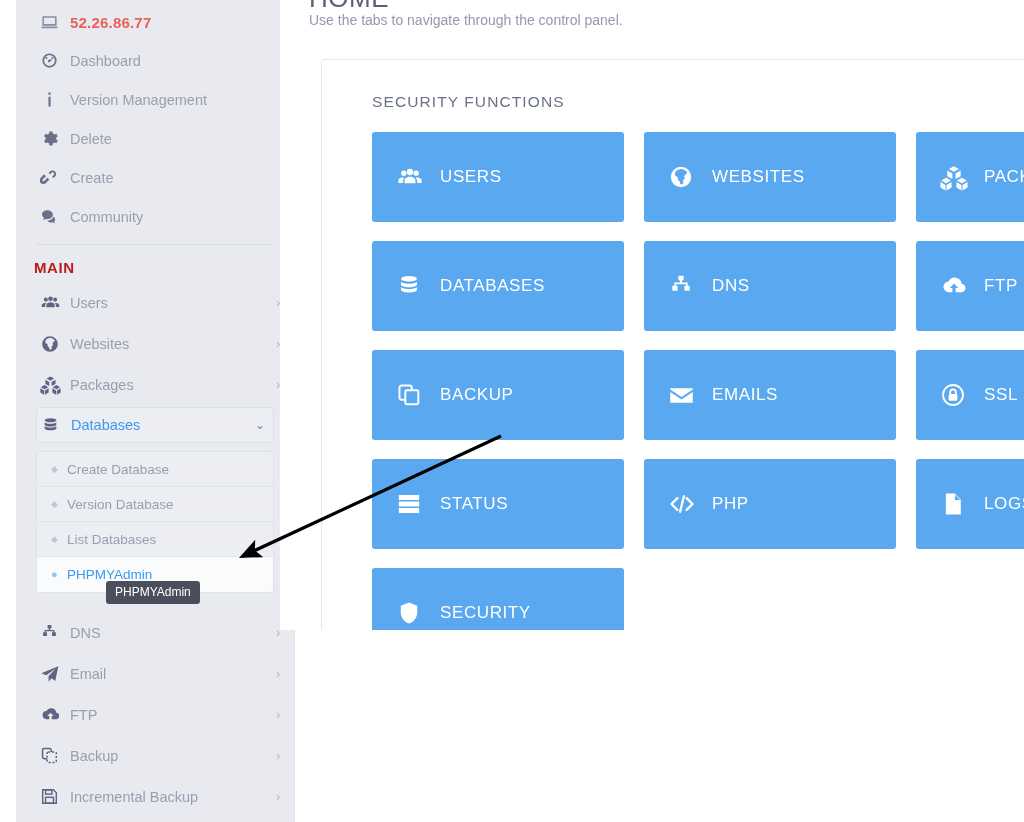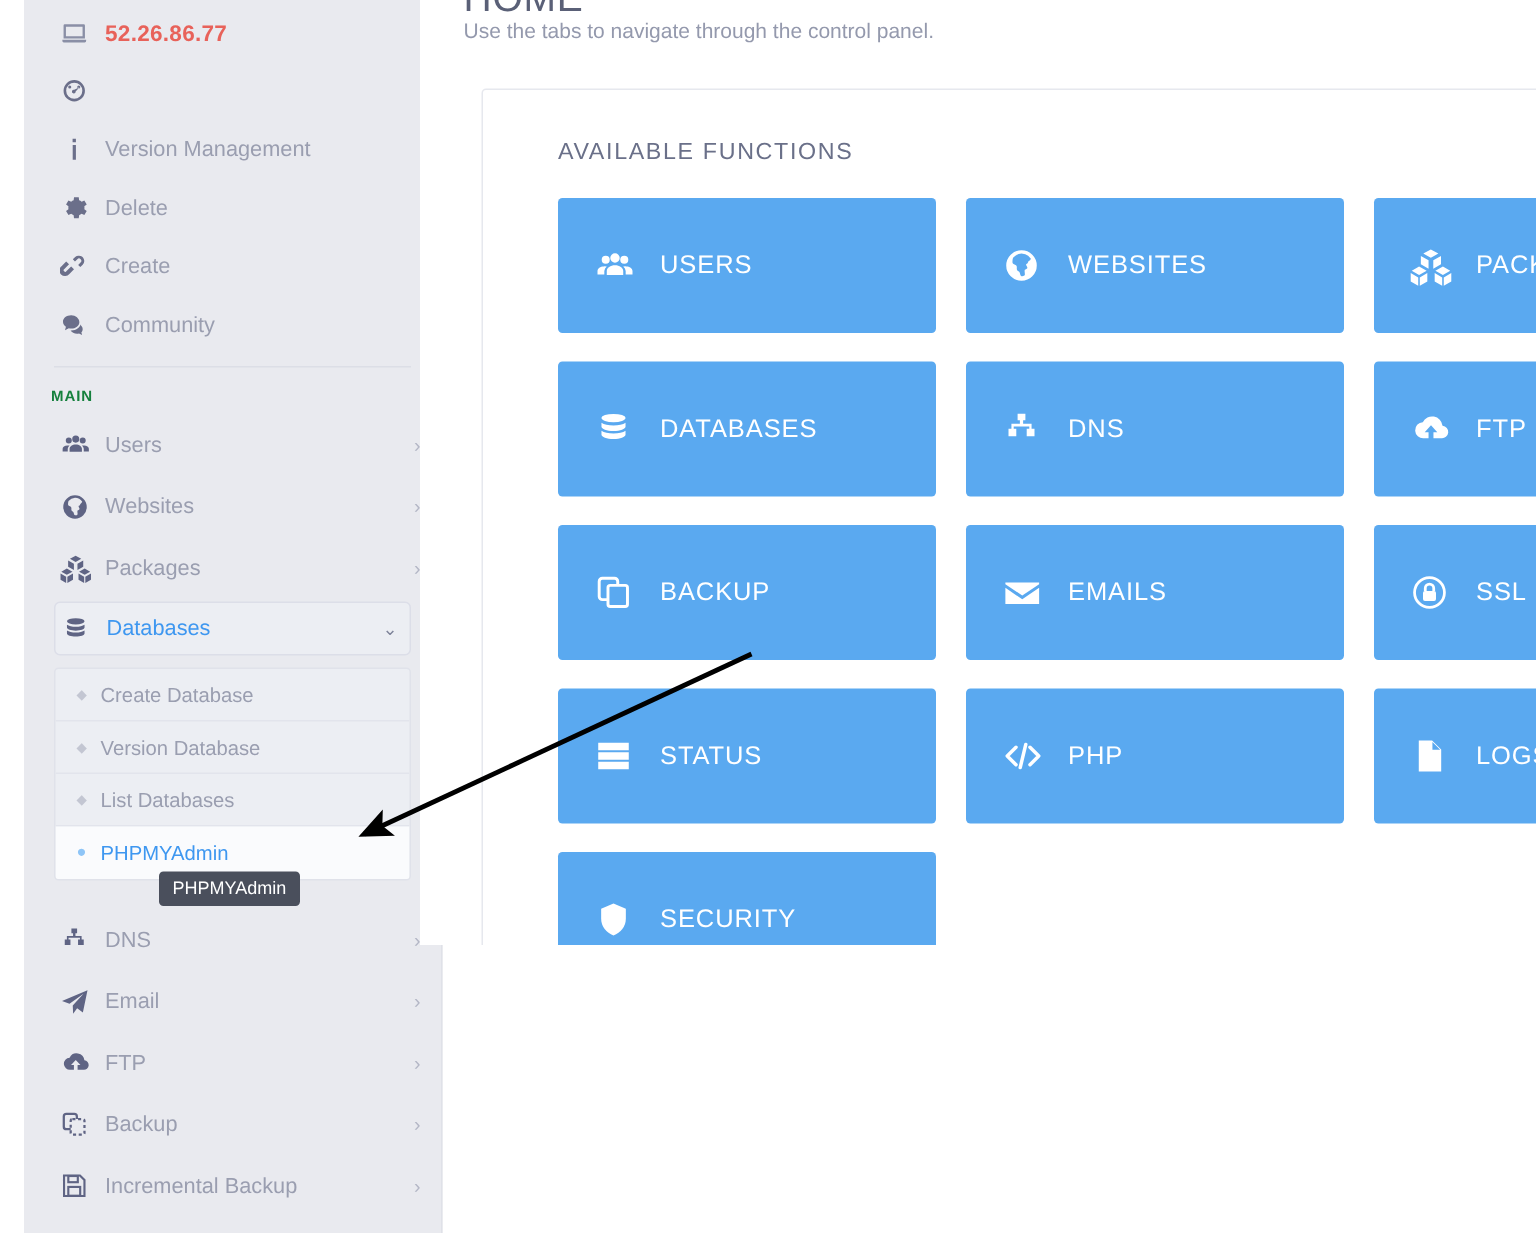--- a/index.html
+++ b/index.html
@@ -43,21 +43,21 @@
   #host-row .lbl { color: #e8625a; font-weight: bold; font-size: 15px; letter-spacing: .2px; }
   #host-row .ico { color: #8a8fa6; }
 
   .top-block { padding-top: 3px; }
   .divider {
     height: 1px; background: #dcdee6;
     margin: 8px 20px 0 20px;
   }
 
   #main-heading {
-    font-size: 10px; font-weight: bold; color: #15803d;
+    font-size: 15px; font-weight: bold; color: #b91c1c;
     letter-spacing: .6px;
     padding: 14px 0 6px 18px;
   }
 
   .main-row { height: 41px; font-size: 14.5px; }
   .main-row .ico { color: #5f6484; }
 
   
   .nav-active {
     margin: 2px 20px 0 20px;
@@ -208,20 +208,21 @@
         </span>
         <span class="lbl">52.26.86.77</span>
       </div>
 
       <div class="nav-row">
         <span class="ico">
           <svg width="19" height="19" viewBox="0 0 24 24" fill="currentColor">
             <path d="M12 3a9 9 0 100 18 9 9 0 000-18zm0 2.2A6.8 6.8 0 115.2 12 6.8 6.8 0 0112 5.2zM8.2 7.6a1.3 1.3 0 100 2.6 1.3 1.3 0 000-2.6zm7.6 0a1.3 1.3 0 100 2.6 1.3 1.3 0 000-2.6zM12 11.2l4.4-2.1-3.2 3.6a1.6 1.6 0 11-1.2-1.5z"></path>
           </svg>
         </span>
+        <span class="lbl">Dashboard</span>
       </div>
 
       <div class="nav-row">
         <span class="ico">
           <svg width="19" height="19" viewBox="0 0 24 24" fill="currentColor">
             <path d="M10.6 3.2h2.8v2.9h-2.8zM10.7 8.4h2.7v12.4h-2.7z"></path>
           </svg>
         </span>
         <span class="lbl">Version Management</span>
       </div>
@@ -378,21 +379,21 @@
       
       
     </div>
   </div>
 
   <div id="main">
     <div id="page-title">HOME</div>
     <div id="page-sub">Use the tabs to navigate through the control panel.</div>
 
     <div id="panel">
-      <div id="panel-title">AVAILABLE FUNCTIONS</div>
+      <div id="panel-title">SECURITY FUNCTIONS</div>
 
       <div id="tile-grid">
 
         <div class="tile">
           <span class="t-ico">
             <svg width="28" height="28" viewBox="0 0 24 24" fill="currentColor">
               <path d="M12 10.4a2.7 2.7 0 10-2.7-2.7A2.7 2.7 0 0012 10.4zm-5.3.6a2.3 2.3 0 10-2.3-2.3A2.3 2.3 0 006.7 11zm10.6 0A2.3 2.3 0 1015 8.7 2.3 2.3 0 0017.3 11zM12 11.8c-2.6 0-4.7 1.5-4.7 3.3v2.3h9.4v-2.3c0-1.8-2.1-3.3-4.7-3.3zm-6.4.7c-2 0-3.6 1.2-3.6 2.6v2h3.9v-2a3.7 3.7 0 011.4-2.5 6 6 0 00-1.7-.1zm12.8 0a6 6 0 00-1.7.1 3.7 3.7 0 011.4 2.5v2H22v-2c0-1.4-1.6-2.6-3.6-2.6z"></path>
             </svg>
           </span>
           <span class="t-lbl">USERS</span>

